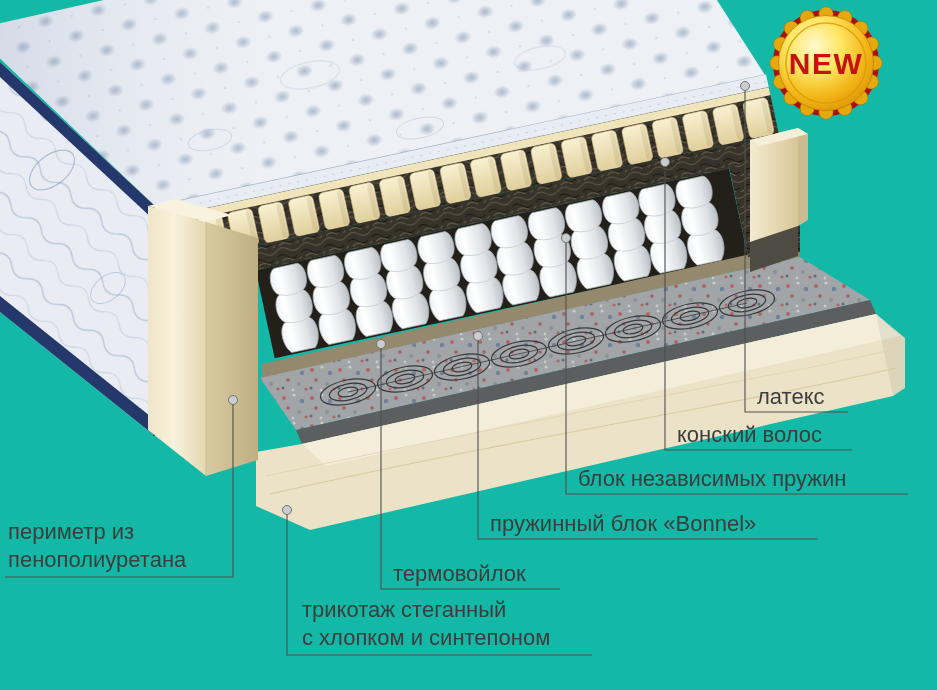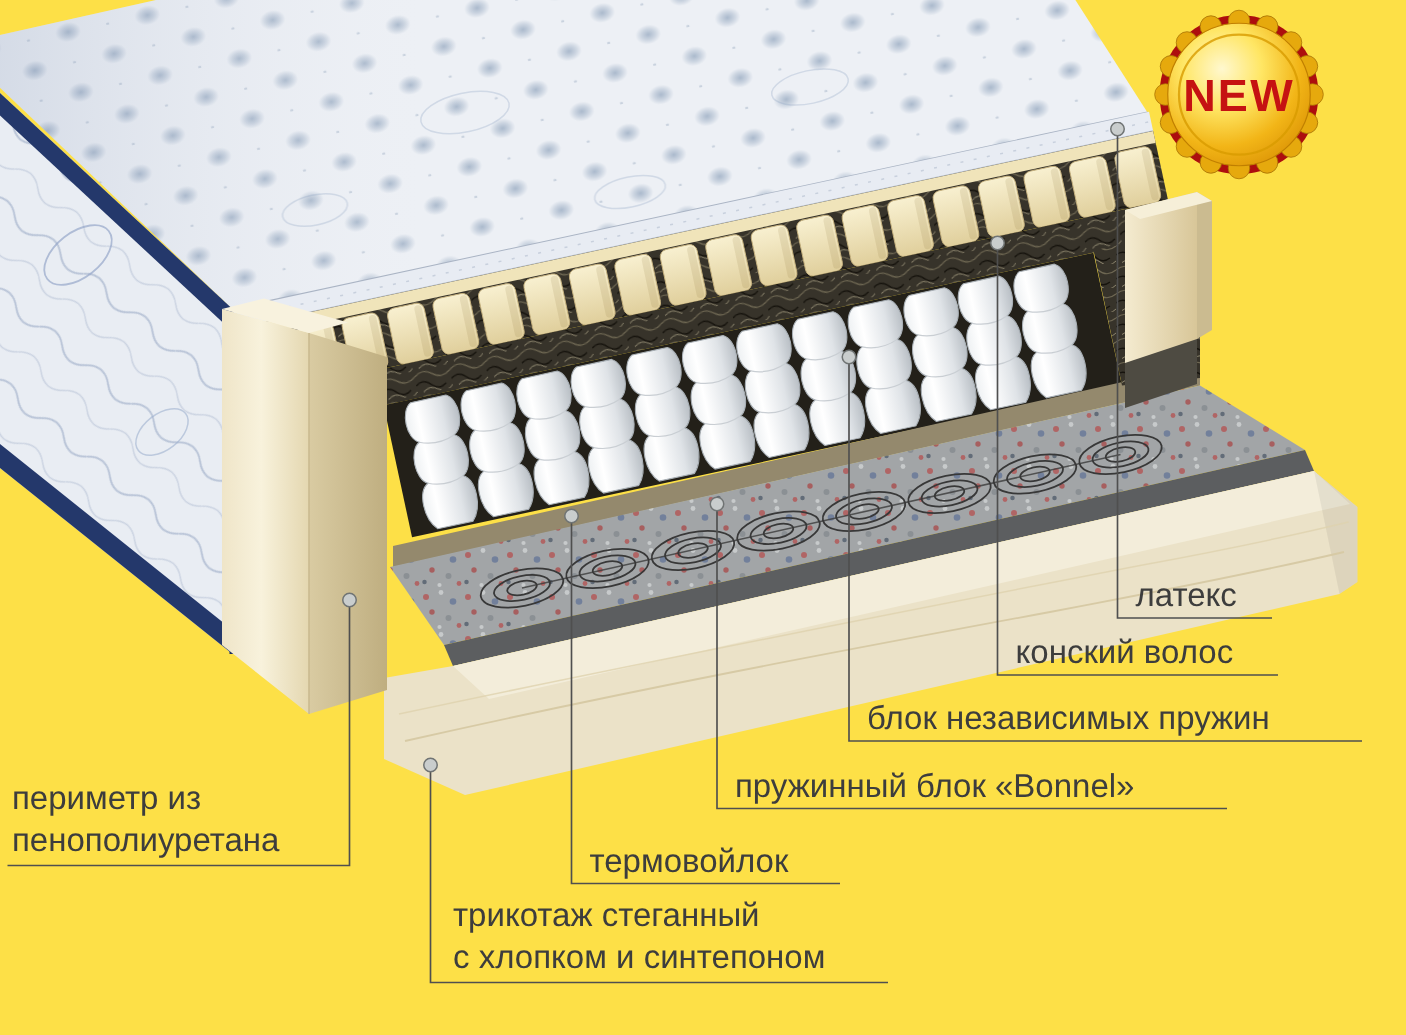--- a/index.html
+++ b/index.html
@@ -1,16 +1,16 @@
 <!DOCTYPE html>
 <html><head>
 <meta charset="utf-8">
 <style>
   html,body{margin:0;padding:0;background:#ffffff;}
-  .stage{position:relative;width:937px;height:690px;overflow:hidden;background:#fde047;
+  .stage{position:relative;width:937px;height:690px;overflow:hidden;background:#14b8a6;
          font-family:"Liberation Sans","DejaVu Sans",sans-serif;}
   svg{display:block;}
   .lbl{font-size:22px;fill:#3d3d3d;font-family:"Liberation Sans","DejaVu Sans",sans-serif;}
   .badge-text{font-weight:bold;font-size:30px;fill:#c51212;letter-spacing:1.5px;
               font-family:"Liberation Sans","DejaVu Sans",sans-serif;}
   .leader{stroke:#4f4f4f;stroke-width:1.1;fill:none;}
   .dot{fill:#c9cdcd;stroke:#707474;stroke-width:1;}
 </style>
 </head>
 <body>

